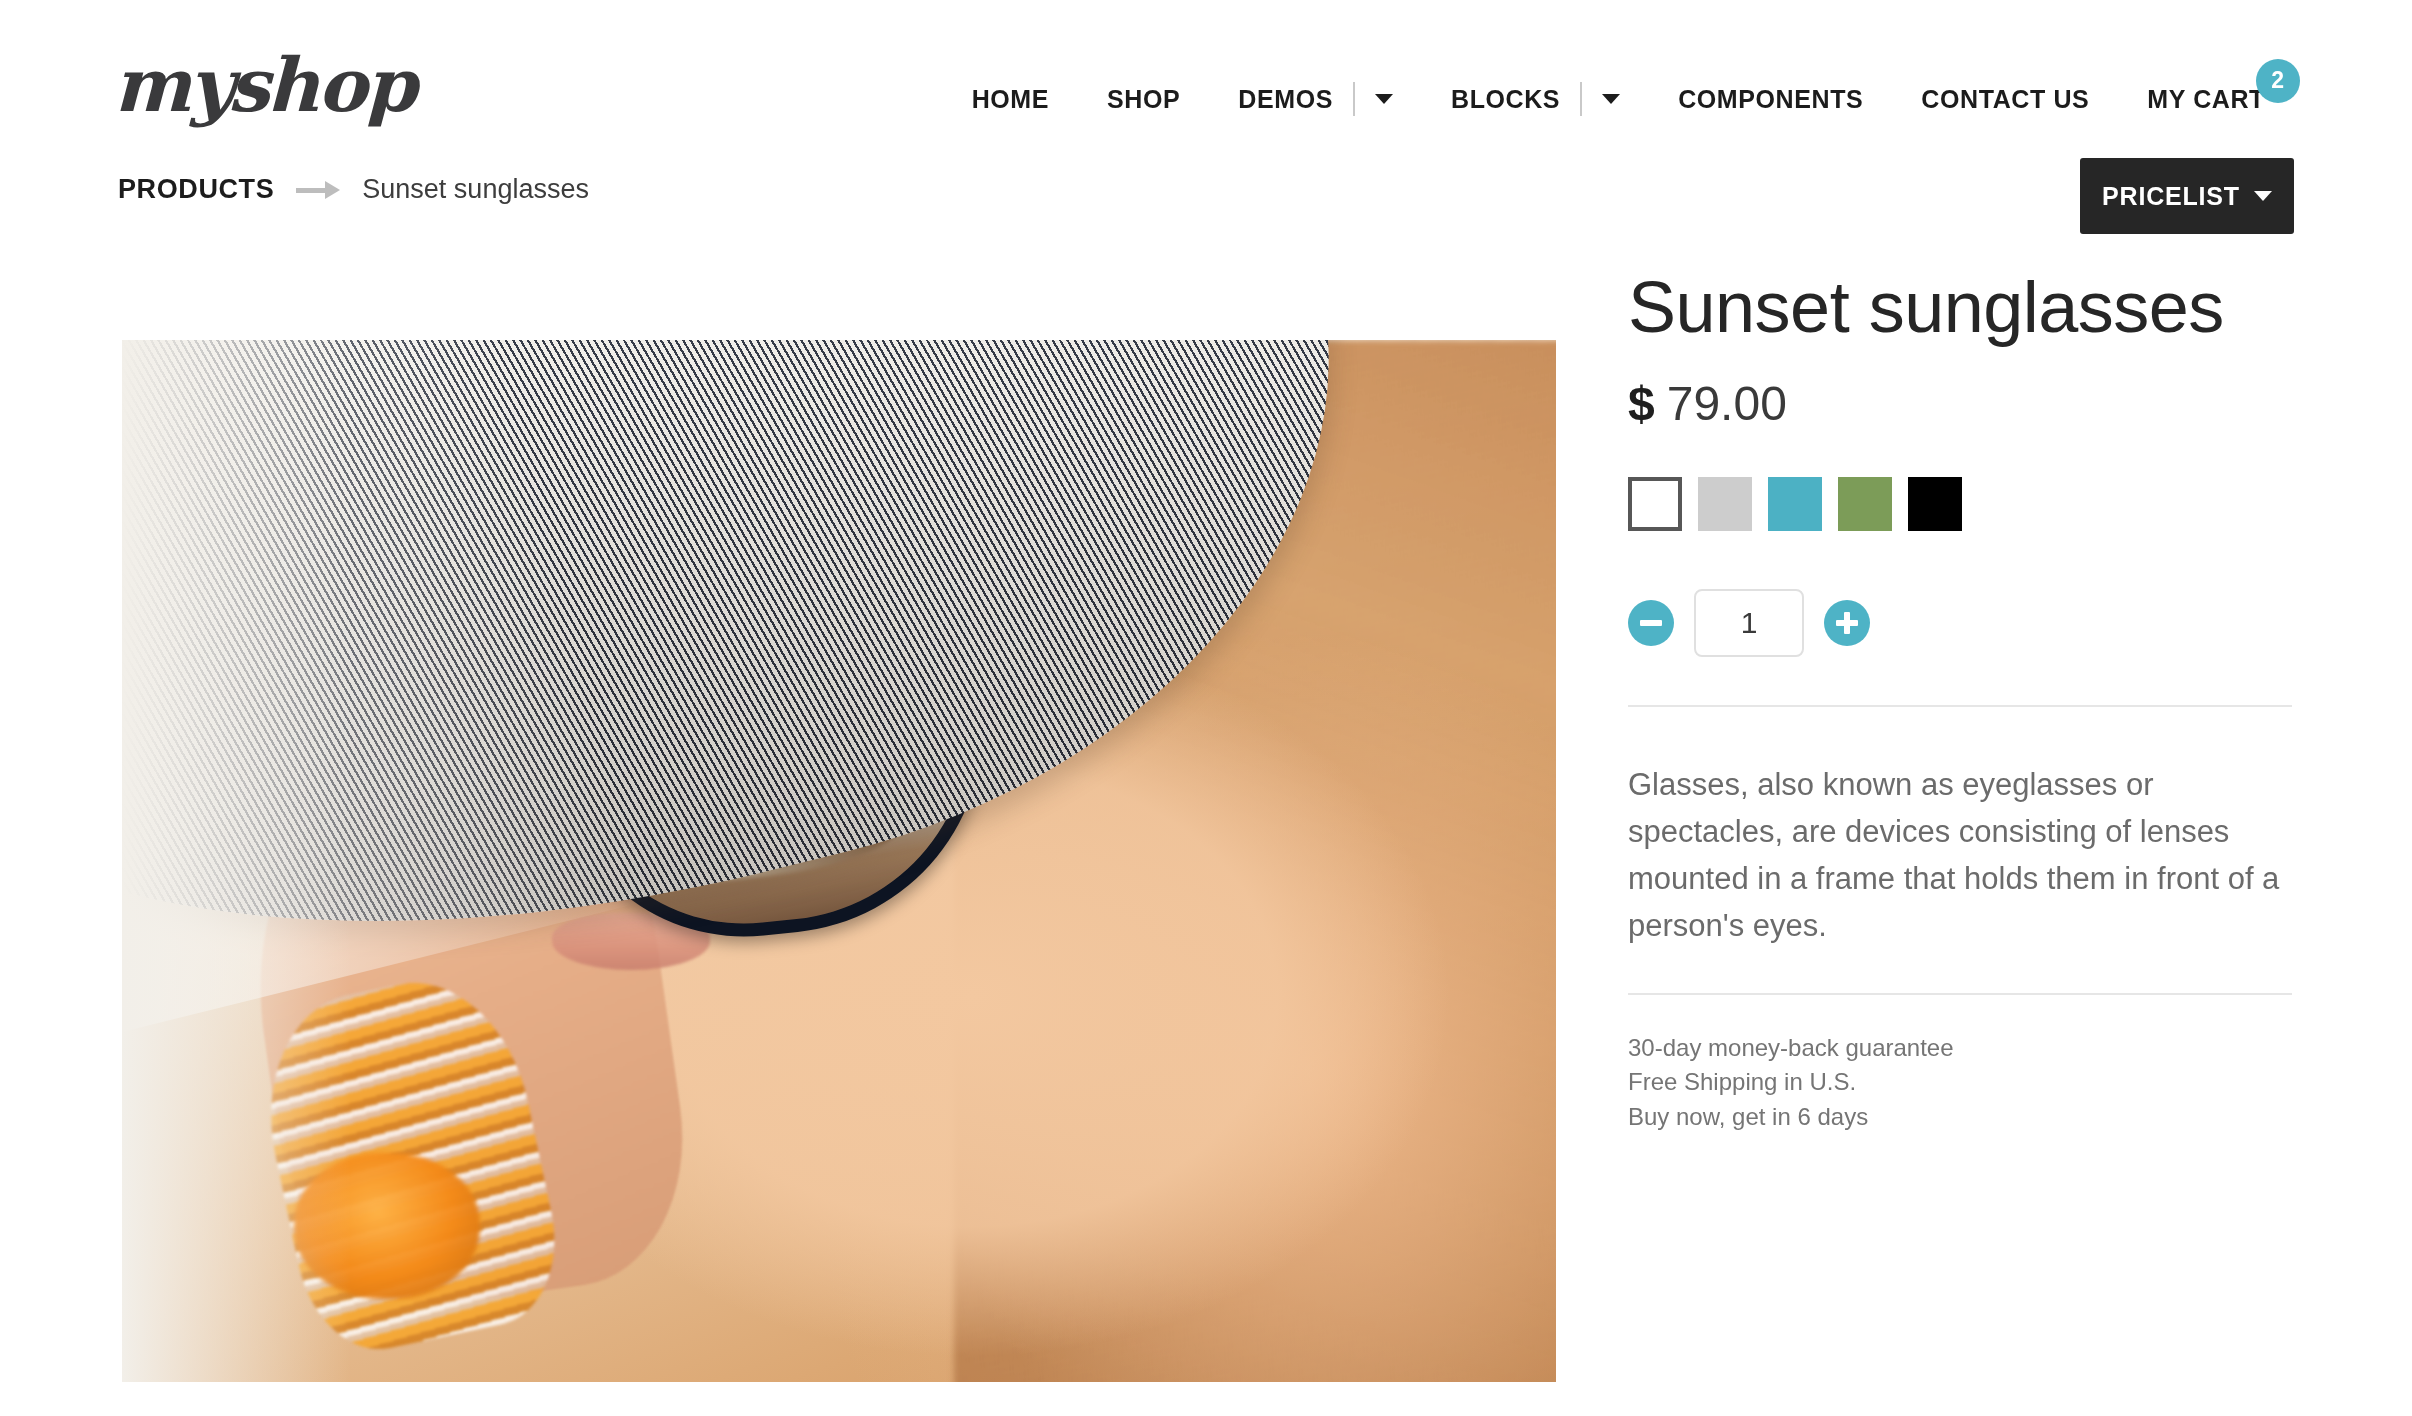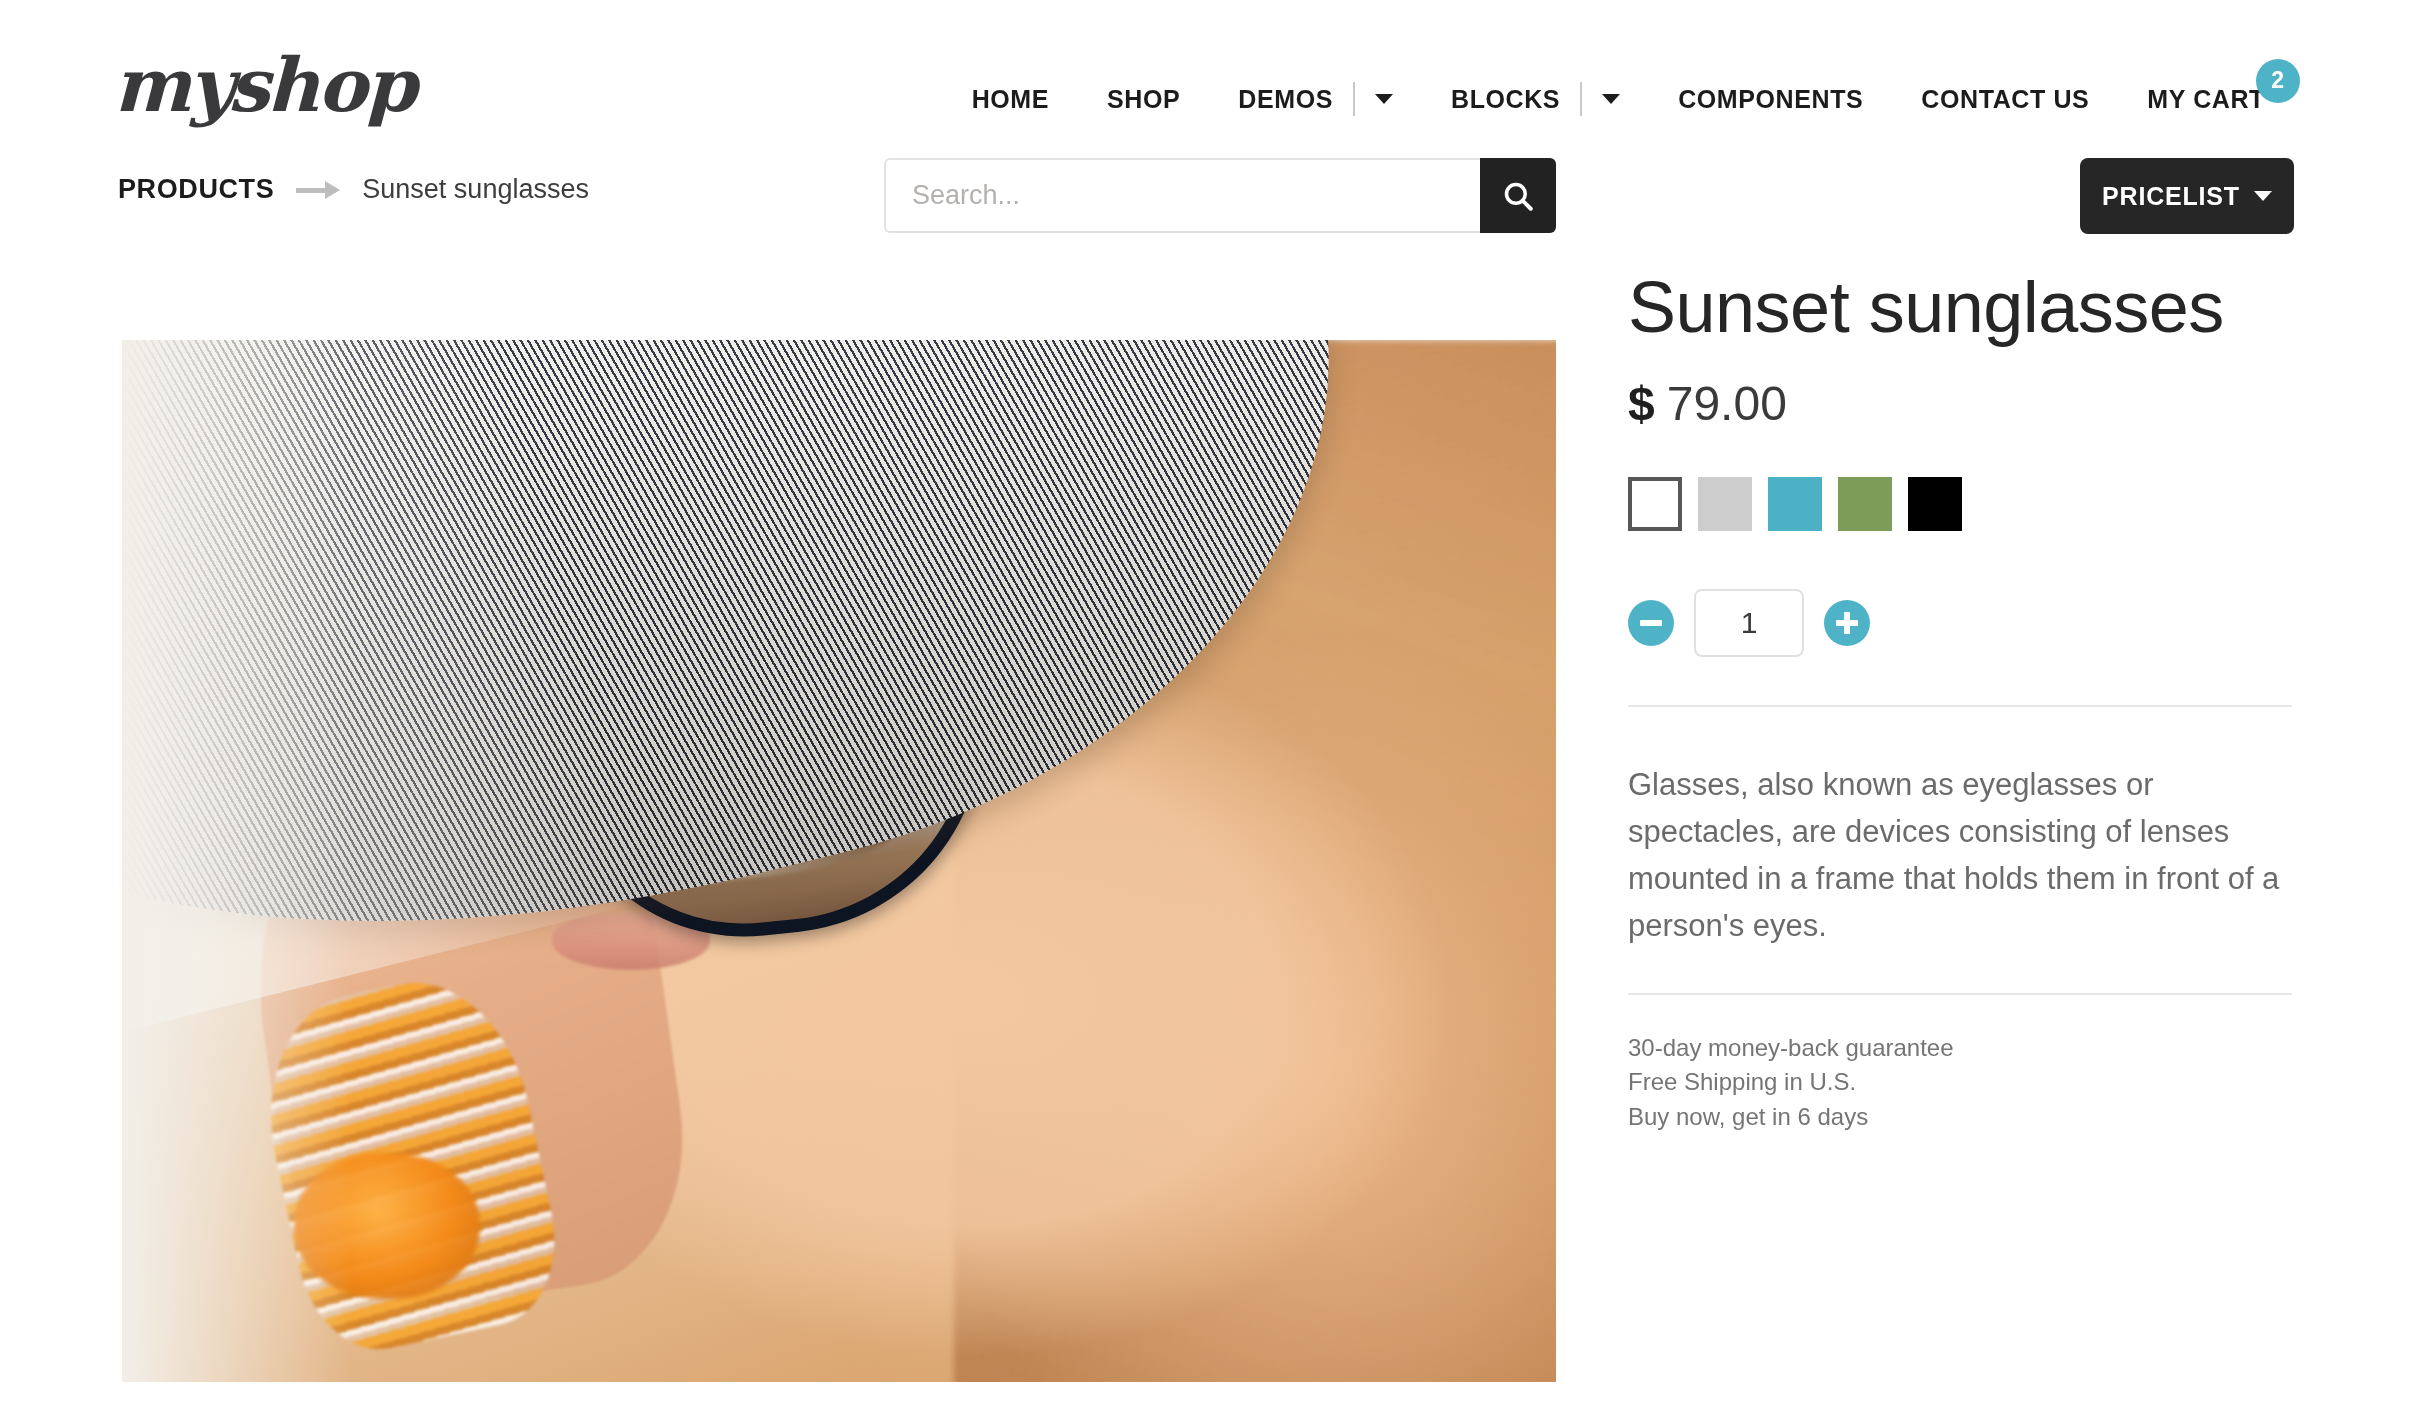--- a/index.html
+++ b/index.html
@@ -189,21 +189,21 @@
   }
 
   .pricelist-btn {
     position: absolute;
     right: 118px;
     top: 0px;
     width: 214px;
     height: 76px;
     background: #262626;
     border: none;
-    border-radius: 8px;
+    border-radius: 3px;
     color: #ffffff;
     font-family: "Liberation Sans", sans-serif;
     font-size: 25px;
     font-weight: 700;
     letter-spacing: 0.8px;
     display: flex;
     align-items: center;
     justify-content: center;
     gap: 14px;
     cursor: pointer;
@@ -594,29 +594,20 @@
   </div>
 
   <div class="subbar">
 
     <div class="breadcrumb">
       <span class="crumb-root">PRODUCTS</span>
       <span class="crumb-arrow"></span>
       <span class="crumb-current">Sunset sunglasses</span>
     </div>
 
-    <div class="search-wrap">
-      <input class="search-input" type="text" placeholder="Search..." style="">
-      <button class="search-btn">
-        <svg width="34" height="34" viewBox="0 0 24 24" fill="none">
-          <circle cx="10.5" cy="10.5" r="6.6" stroke="#ffffff" stroke-width="2.5"></circle>
-          <line x1="15.4" y1="15.4" x2="21" y2="21" stroke="#ffffff" stroke-width="2.8" stroke-linecap="round"></line>
-        </svg>
-      </button>
-    </div>
 
     <button class="pricelist-btn">
       <span>PRICELIST</span>
       <span class="caret"></span>
     </button>
 
   </div>
 
   <div class="main">
 

